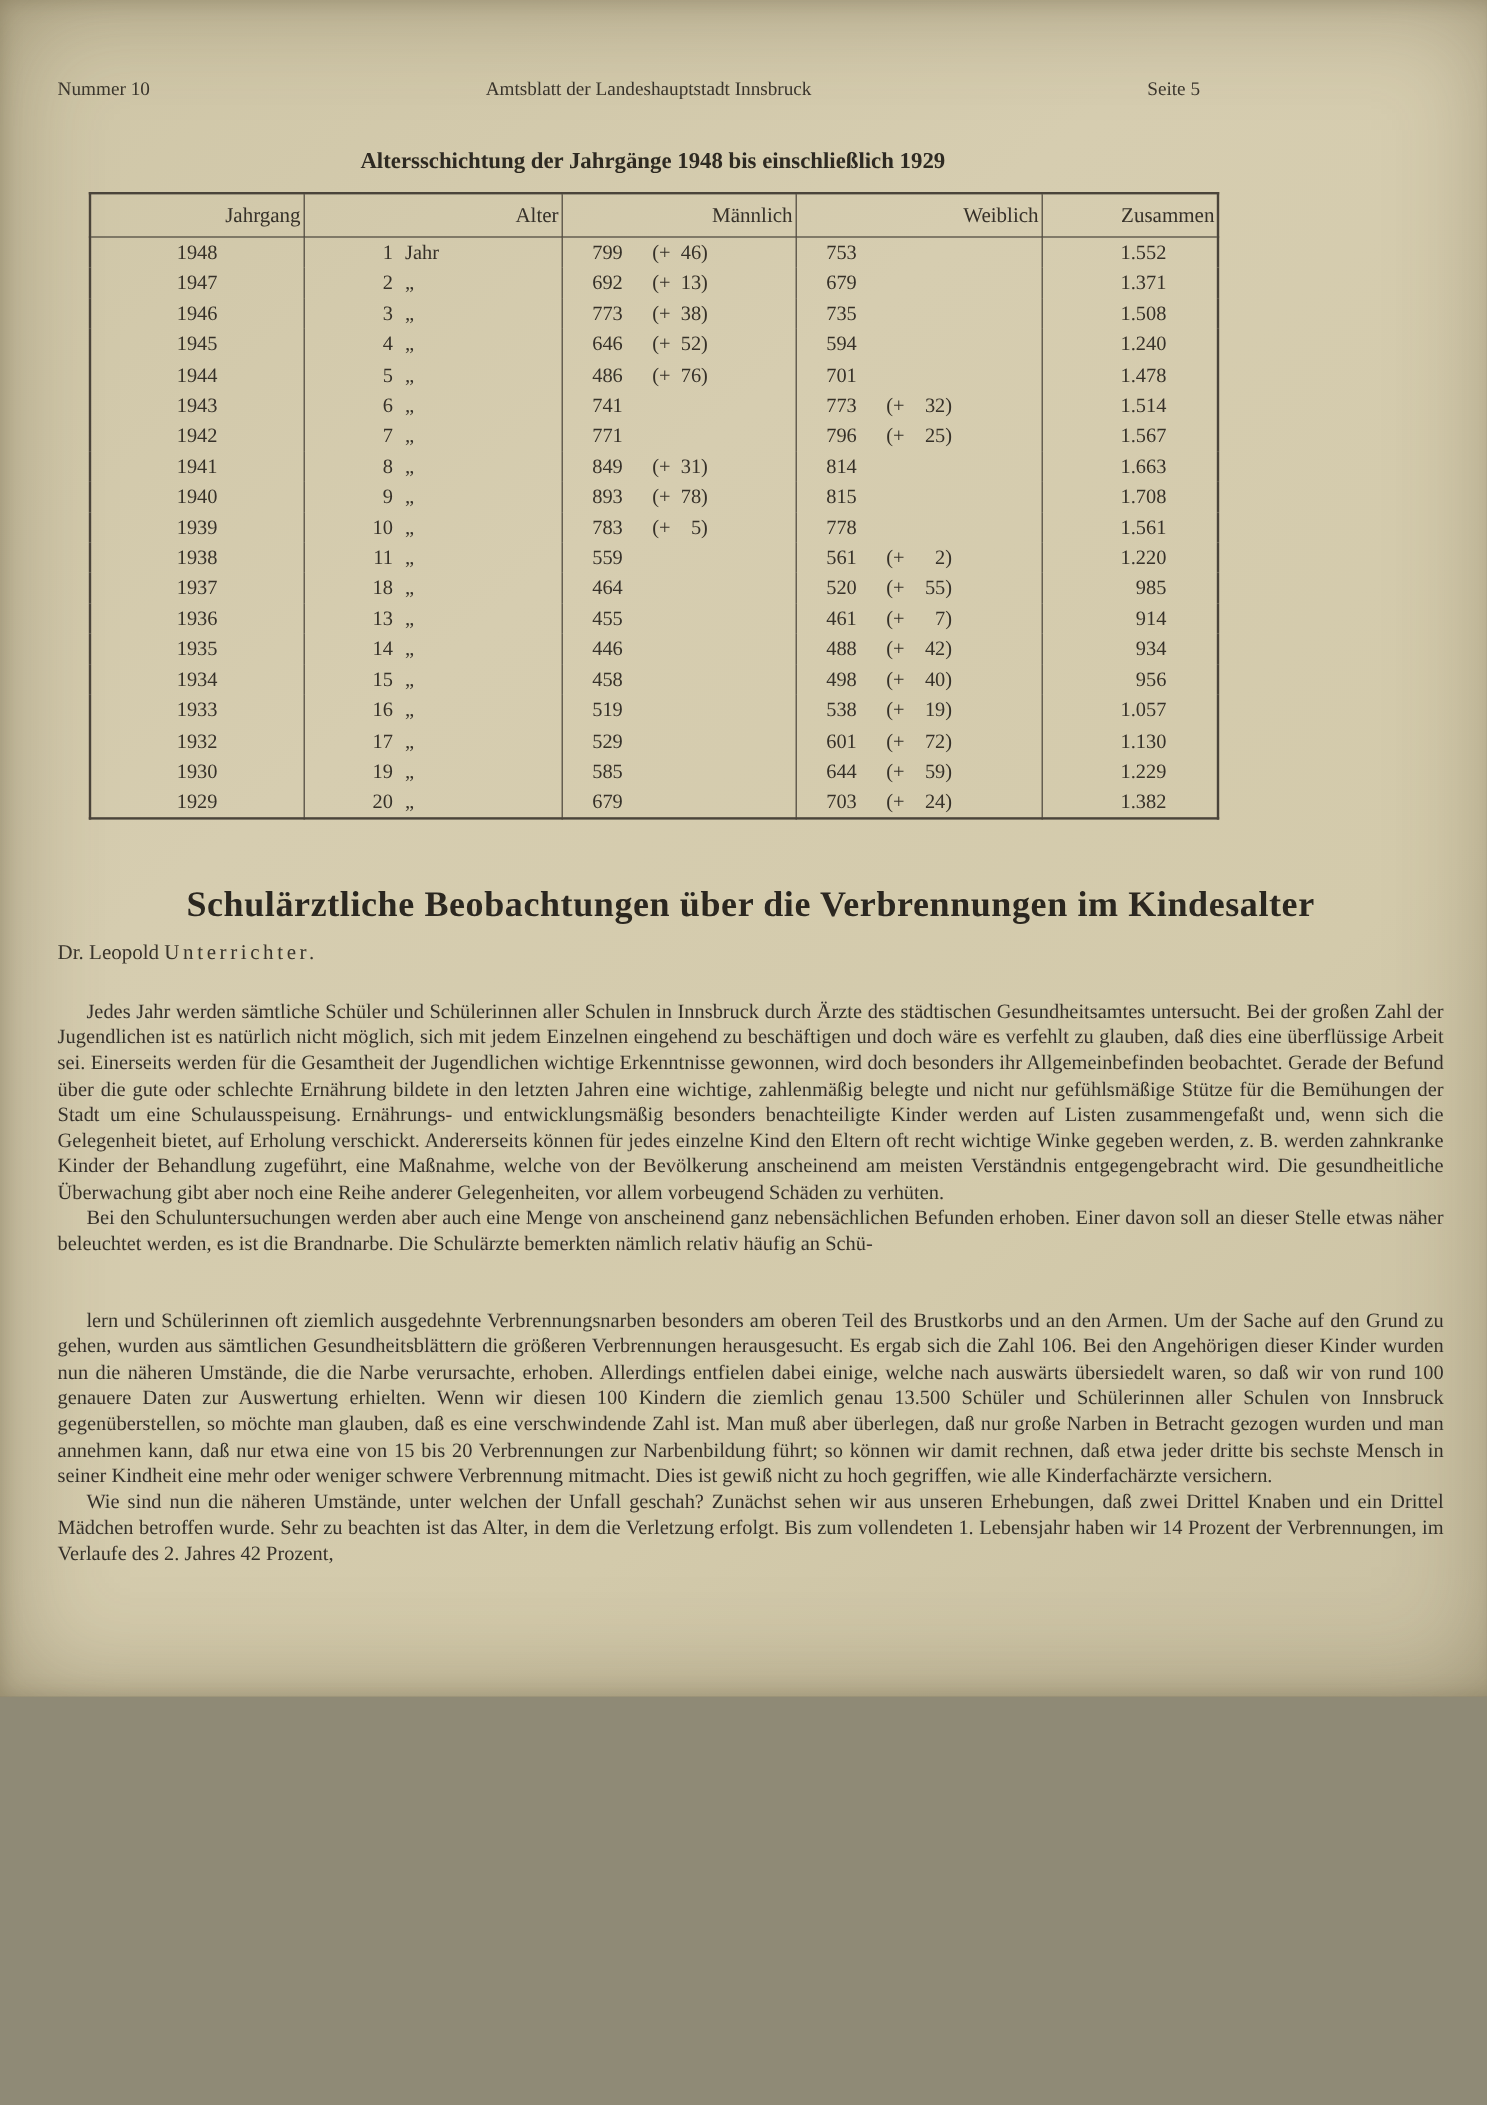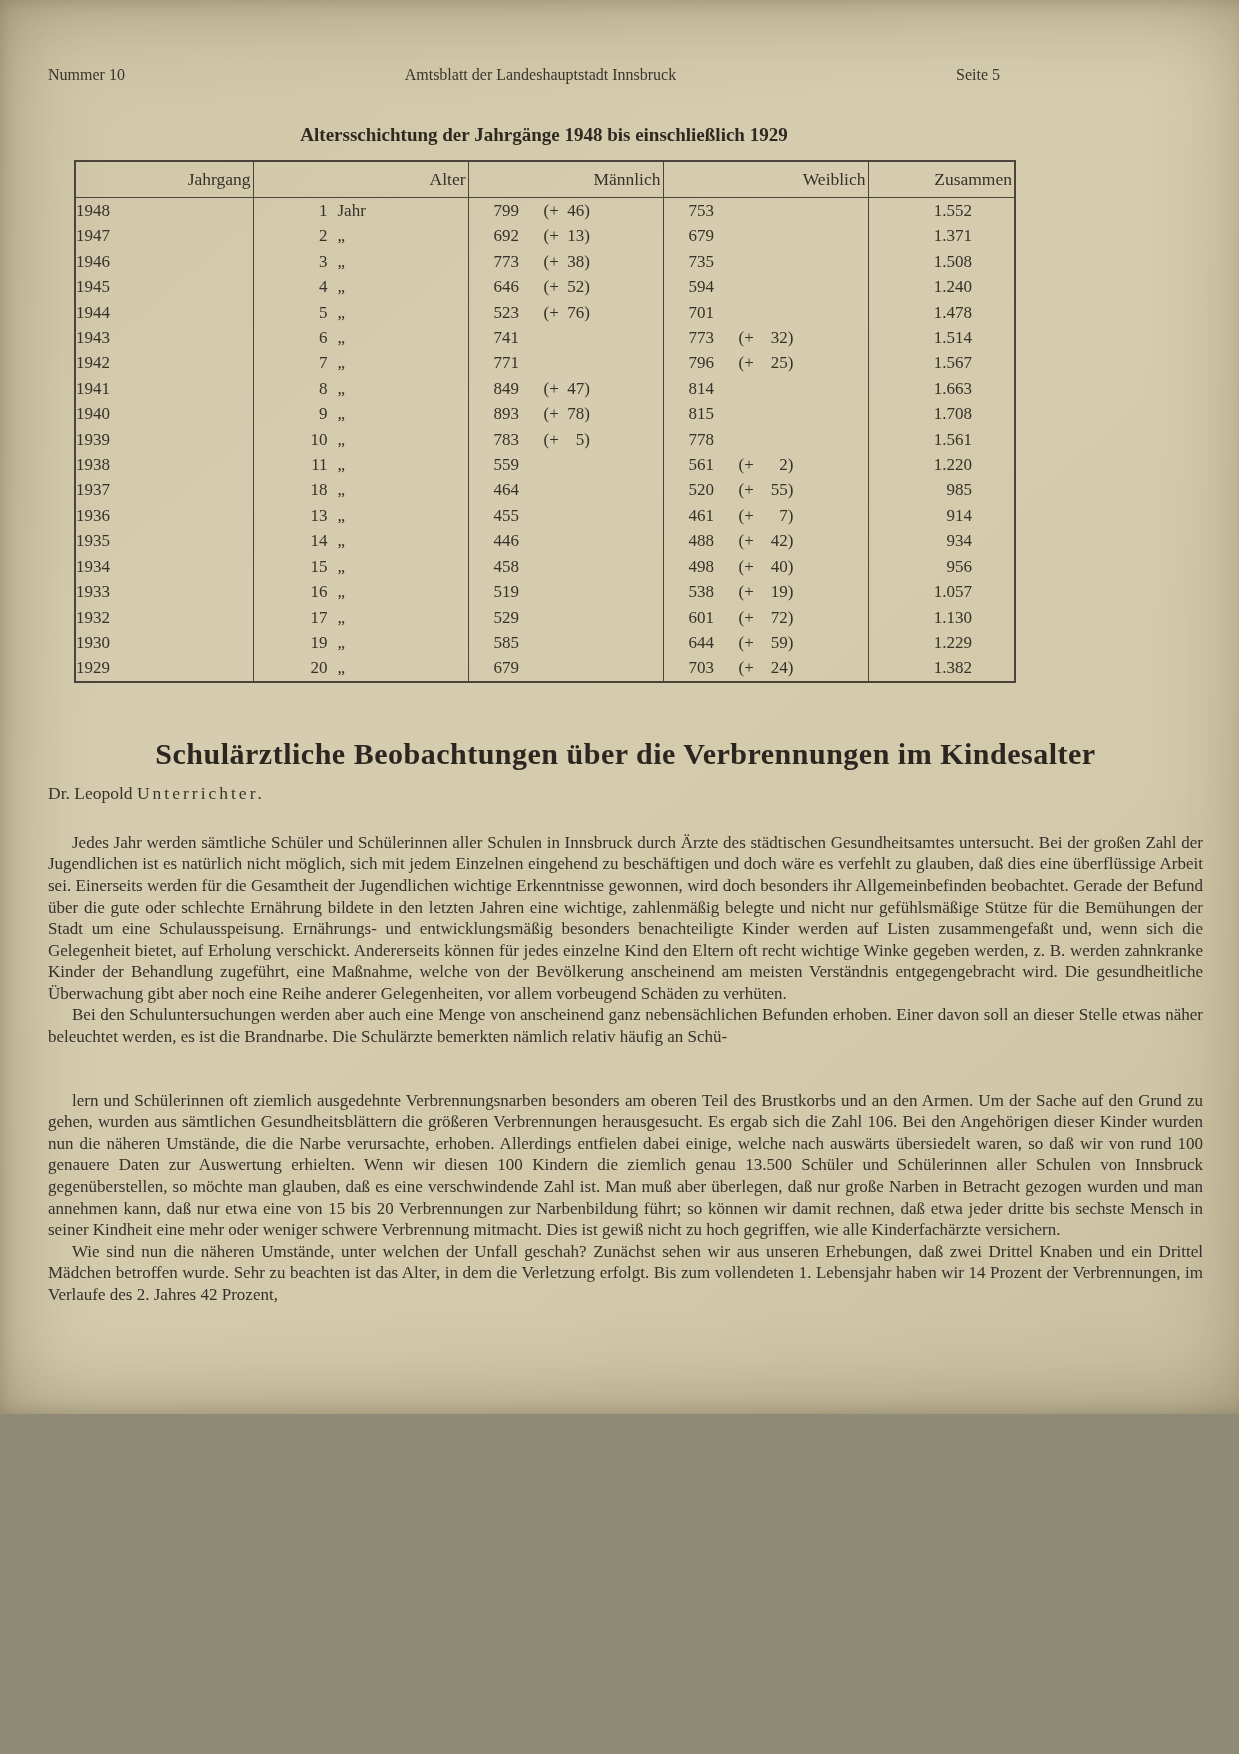--- a/index.html
+++ b/index.html
@@ -55,21 +55,21 @@
     font-size: 17.5px;
     border-bottom: 1px solid #4a443a;
   }
   table.age-table tbody td {
     border-top: none;
     border-bottom: none;
     padding: 0 0;
     line-height: 25.4px;
     white-space: pre;
   }
-  td.c-jahrgang { }
+  td.c-jahrgang { text-align: center; }
   td.c-alter { padding-left: 48px !important; }
   .alter-num { display: inline-block; width: 26px; text-align: right; }
   .alter-unit { display: inline-block; margin-left: 10px; }
   td.c-m, td.c-w { padding-left: 25px !important; }
   .val { display: inline-block; width: 50px; text-align: left; }
   .plus { display: inline-block; }
   td.c-z { text-align: right; padding-right: 42px !important; }
 
   
   .article-title {
@@ -167,21 +167,21 @@
     <td class="c-jahrgang">1945</td>
     <td class="c-alter"><span class="alter-num">4</span><span class="alter-unit">„</span></td>
     <td class="c-m"><span class="val">646</span><span class="plus">(+  52)</span></td>
     <td class="c-w"><span class="val">594</span><span class="plus"></span></td>
     <td class="c-z">1.240</td>
   </tr>
 
   <tr>
     <td class="c-jahrgang">1944</td>
     <td class="c-alter"><span class="alter-num">5</span><span class="alter-unit">„</span></td>
-    <td class="c-m"><span class="val">523</span><span class="plus">(+  76)</span></td>
+    <td class="c-m"><span class="val">486</span><span class="plus">(+  76)</span></td>
     <td class="c-w"><span class="val">701</span><span class="plus"></span></td>
     <td class="c-z">1.478</td>
   </tr>
 
   <tr>
     <td class="c-jahrgang">1943</td>
     <td class="c-alter"><span class="alter-num">6</span><span class="alter-unit">„</span></td>
     <td class="c-m"><span class="val">741</span><span class="plus"></span></td>
     <td class="c-w"><span class="val">773</span><span class="plus">(+    32)</span></td>
     <td class="c-z">1.514</td>
@@ -191,21 +191,21 @@
     <td class="c-jahrgang">1942</td>
     <td class="c-alter"><span class="alter-num">7</span><span class="alter-unit">„</span></td>
     <td class="c-m"><span class="val">771</span><span class="plus"></span></td>
     <td class="c-w"><span class="val">796</span><span class="plus">(+    25)</span></td>
     <td class="c-z">1.567</td>
   </tr>
 
   <tr>
     <td class="c-jahrgang">1941</td>
     <td class="c-alter"><span class="alter-num">8</span><span class="alter-unit">„</span></td>
-    <td class="c-m"><span class="val">849</span><span class="plus">(+  47)</span></td>
+    <td class="c-m"><span class="val">849</span><span class="plus">(+  31)</span></td>
     <td class="c-w"><span class="val">814</span><span class="plus"></span></td>
     <td class="c-z">1.663</td>
   </tr>
 
   <tr>
     <td class="c-jahrgang">1940</td>
     <td class="c-alter"><span class="alter-num">9</span><span class="alter-unit">„</span></td>
     <td class="c-m"><span class="val">893</span><span class="plus">(+  78)</span></td>
     <td class="c-w"><span class="val">815</span><span class="plus"></span></td>
     <td class="c-z">1.708</td>

